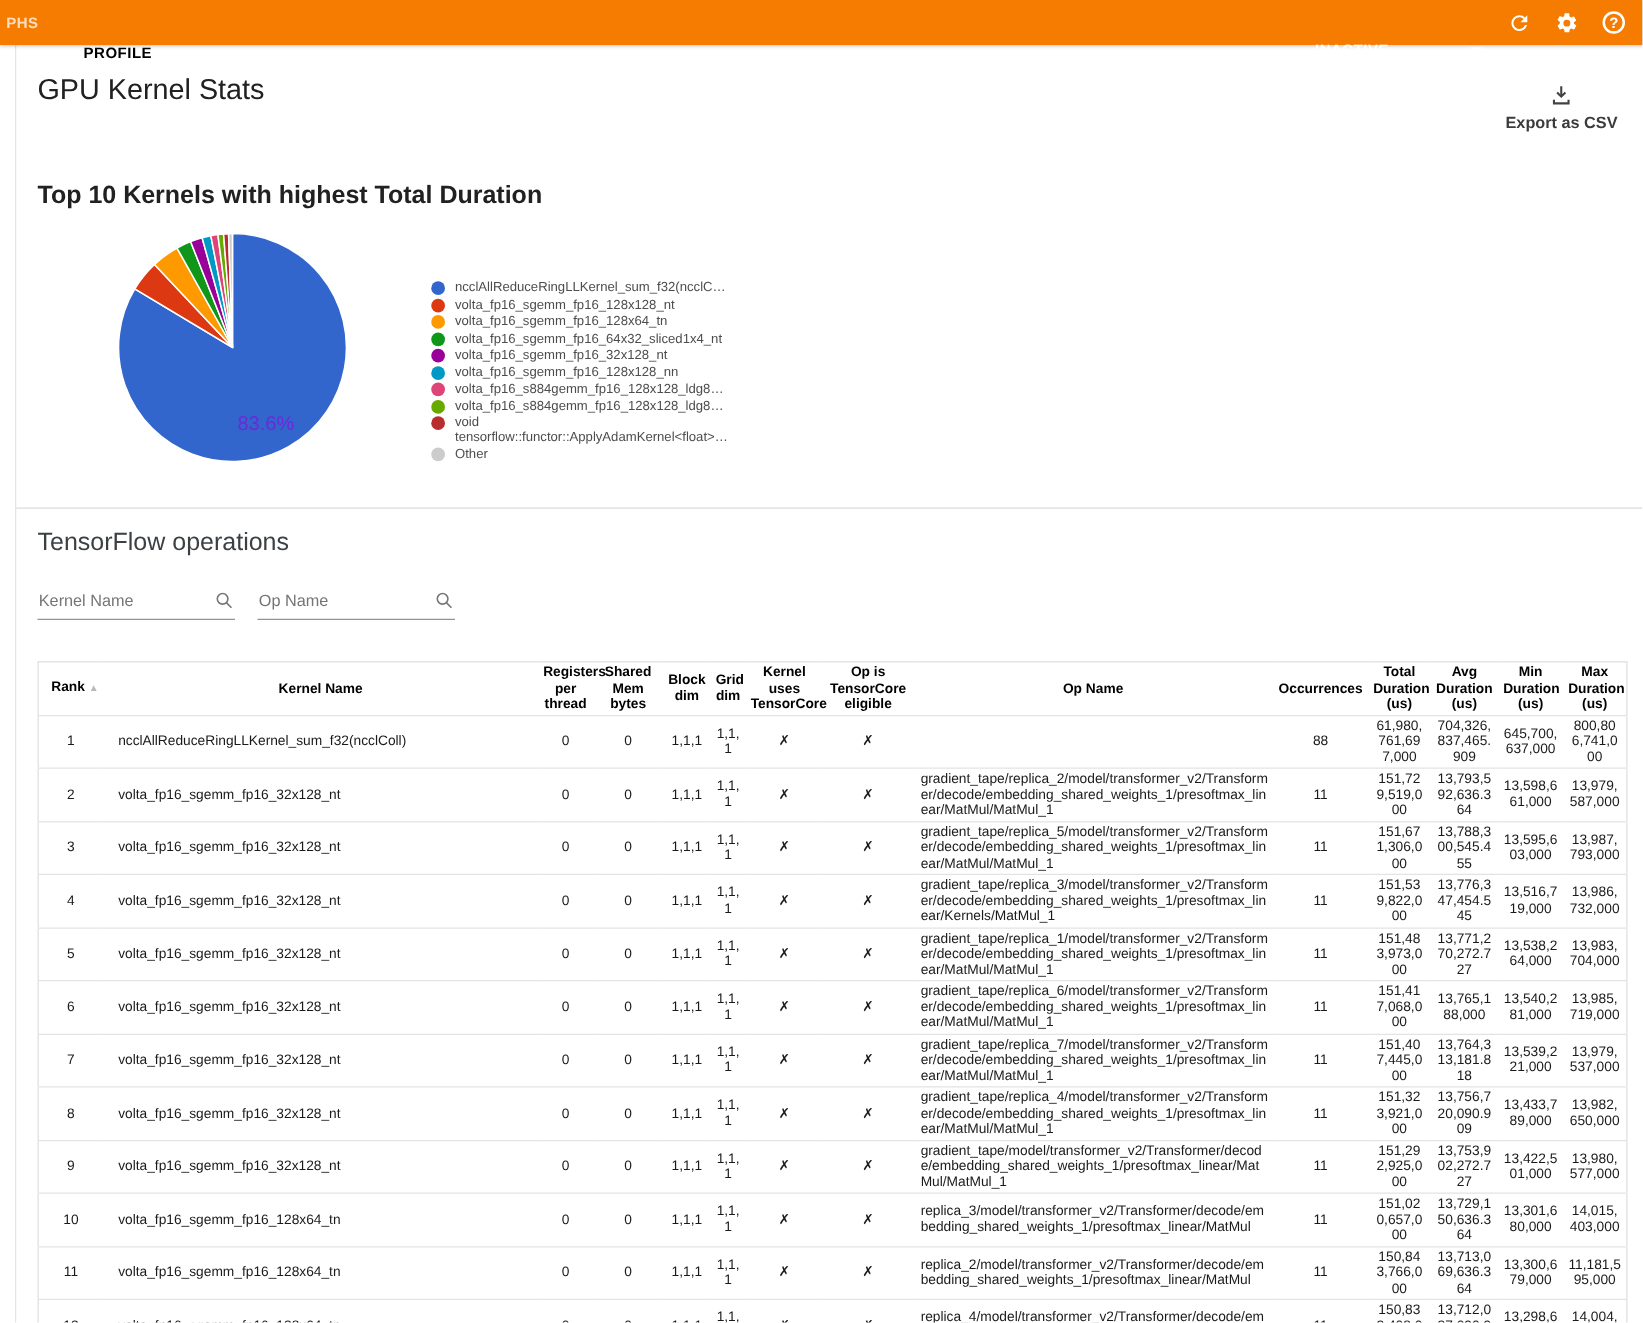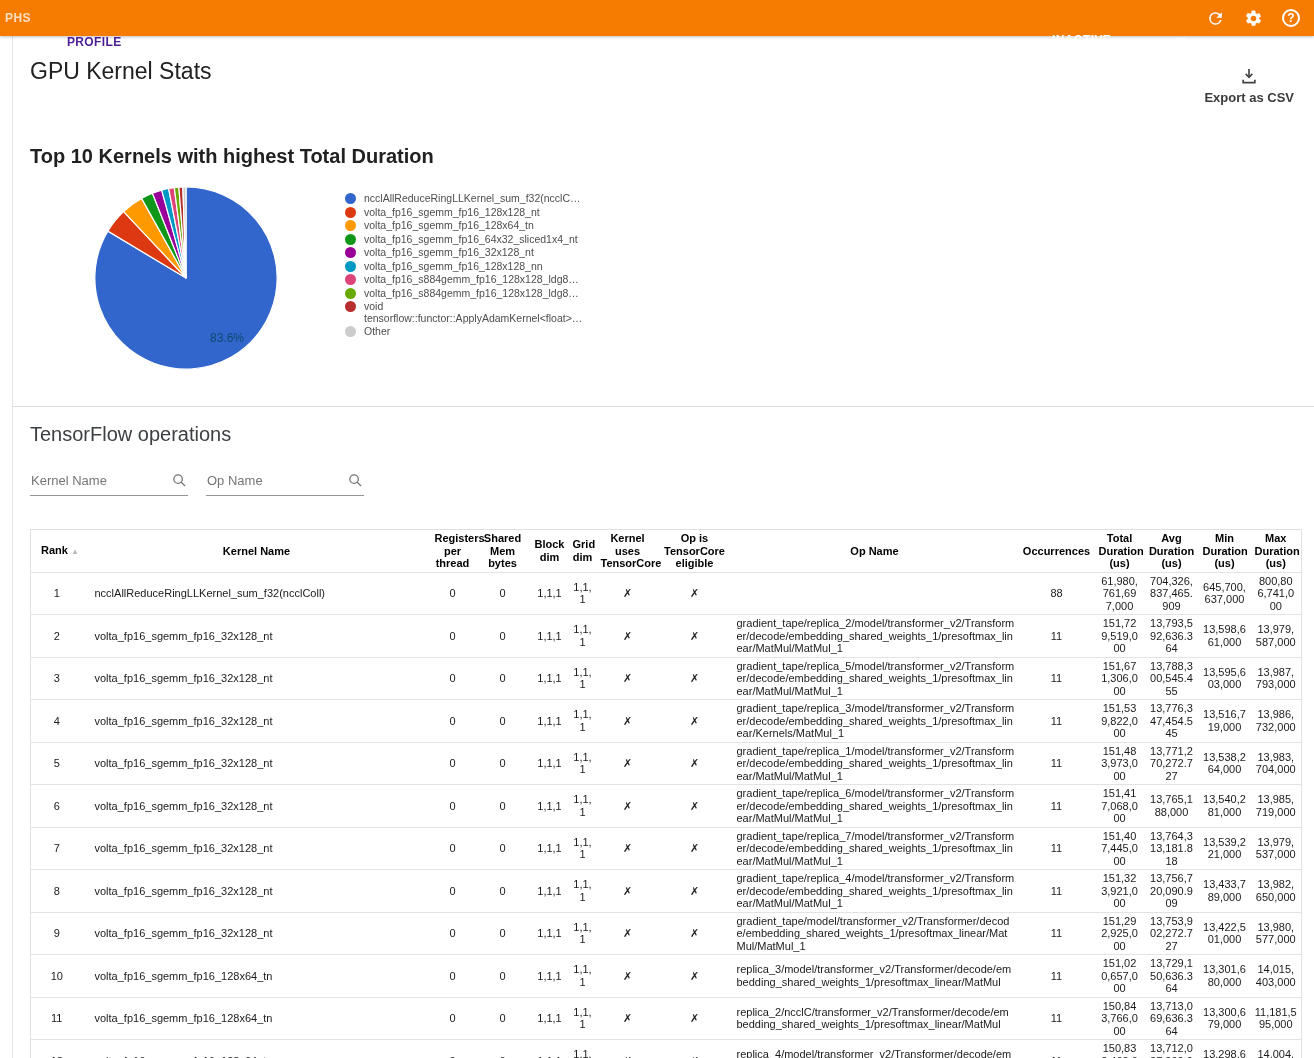--- a/index.html
+++ b/index.html
@@ -6,21 +6,21 @@
   html, body { width: 1314px; height: 1058px; overflow: hidden; background: #fff;
     font-family: "Liberation Sans", sans-serif; }
 
   
   .topbar { height: 36px; background: #f57c00; display: flex; align-items: center;
     position: relative; box-shadow: 0 1px 3px rgba(0,0,0,.25); z-index: 5; }
   .tab { color: rgba(255,255,255,.75); font-size: 12px; font-weight: bold;
     letter-spacing: .4px; padding: 0 4px; height: 36px; display: flex; align-items: center;
     position: relative; cursor: pointer; }
   .tab.graphs { margin-left: 1px; }
-  .tab.active { color: #4c1d95; margin-left: 20px; padding: 0 12px; margin-top: 48px; }
+  .tab.active { color: #000000; margin-left: 20px; padding: 0 12px; margin-top: 48px; }
   .tab.active::after { content: ""; position: absolute; left: 6px; right: 6px; bottom: 0;
     height: 2px; background: #fff; }
   .topbar-right { margin-left: auto; display: flex; align-items: center; gap: 16px;
     padding-right: 12px; }
   .run-select { width: 138px; color: #fff; font-size: 12px; font-weight: bold;
     letter-spacing: .4px; border-bottom: 1px solid rgba(255,255,255,.85);
     padding: 2px 2px 5px 2px; display: flex; align-items: center; cursor: pointer; margin-top: 48px; }
   .caret { margin-left: auto; width: 0; height: 0; border-left: 5px solid transparent;
     border-right: 5px solid transparent; border-top: 5px solid #fff; }
   .icon-btn { width: 22px; height: 22px; display: flex; align-items: center;
@@ -32,23 +32,23 @@
   
   .card { margin-left: 12px; border-left: 1px solid #e4e4e4; min-height: 1022px; }
   .section1 { position: relative; padding: 22px 22px 16px 17px; }
   h1.page-title { font-size: 23px; font-weight: 400; color: #212121; }
   .export { position: absolute; top: 30px; right: 20px; display: flex;
     flex-direction: column; align-items: center; cursor: pointer; }
   .export .lbl { font-size: 13px; font-weight: bold; color: #3b3b3b; margin-top: 4px; }
   h2.chart-title { font-size: 20px; font-weight: bold; color: #212121; margin-top: 60px; }
   .chart-row { position: relative; display: flex; margin-top: 17px; height: 205px; }
   .pie-wrap { margin-left: 63px; width: 186px; height: 186px; }
-  .pie-label { position: absolute; left: 180px; top: 146px; color: #0c4a6e;
-    font-size: 12px; }
-  .legend { margin-left: 66px; padding-top: 8px; width: 240px; }
+  .pie-label { position: absolute; left: 160px; top: 146px; color: #6d28d9;
+    font-size: 16px; }
+  .legend { margin-left: 66px; padding-top: 8px; width: 240px; margin-top: 32px; }
   .legend-item { display: flex; margin-bottom: 2px; font-size: 10.5px; color: #4d4d4d;
     line-height: 11.5px; }
   .legend-swatch { flex: 0 0 11px; width: 11px; height: 11px; border-radius: 50%;
     margin-right: 8px; margin-top: 0; }
 
   .divider { border-top: 1px solid #dcdcdc; }
 
   
   .section2 { padding: 16px 17px 0 17px; }
   h2.section-title { font-size: 20px; font-weight: 400; color: #3c4043; }
@@ -426,21 +426,21 @@
 
           <tr>
             <td>11</td>
             <td>volta_fp16_sgemm_fp16_128x64_tn</td>
             <td>0</td>
             <td>0</td>
             <td>1,1,1</td>
             <td>1,1,1</td>
             <td>✗</td>
             <td>✗</td>
-            <td>replica_2/ncclC/transformer_v2/Transformer/decode/embedding_shared_weights_1/presoftmax_linear/MatMul</td>
+            <td>replica_2/model/transformer_v2/Transformer/decode/embedding_shared_weights_1/presoftmax_linear/MatMul</td>
             <td>11</td>
             <td>150,843,766,000</td>
             <td>13,713,069,636.364</td>
             <td>13,300,679,000</td>
             <td>11,181,595,000</td>
           </tr>
 
           <tr>
             <td>12</td>
             <td>volta_fp16_sgemm_fp16_128x64_tn</td>

